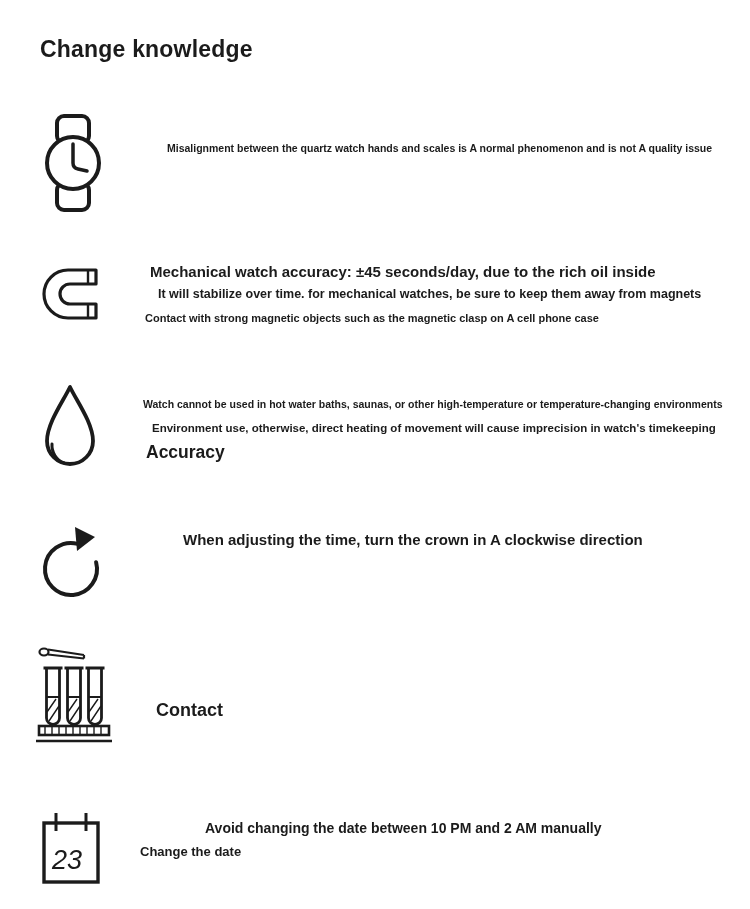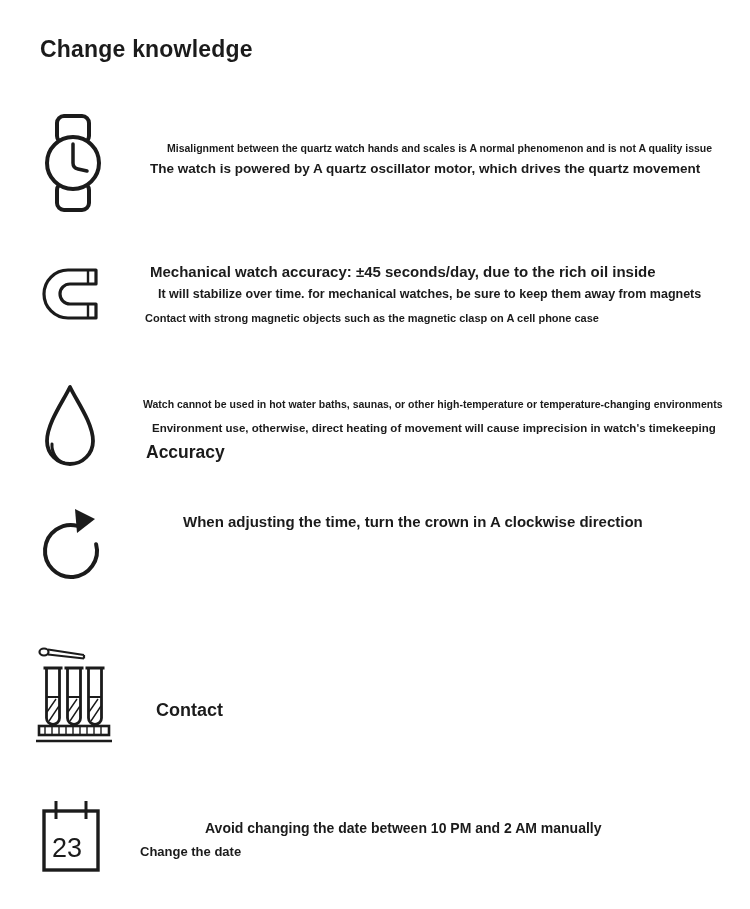--- a/index.html
+++ b/index.html
@@ -16,31 +16,31 @@
   }
   .section { position:absolute; left:0; width:648px; }
   .icon { position:absolute; display:block; }
   .icon svg { display:block; }
   .l { position:absolute; font-weight:700; white-space:nowrap; }
 
   
   .sec1 { top:110px; height:120px; }
   .sec2 { top:255px; height:90px;  }
   .sec3 { top:380px; height:110px; }
-  .sec4 { top:500px; height:100px; }
+  .sec4 { top:518px; height:100px; }
   .sec5 { top:640px; height:115px; }
   .sec6 { top:788px; height:95px;  }
 
   
   .sec1 .icon { left:42px; top:3px;  }
   .sec2 .icon { left:38px; top:10px; }
   .sec3 .icon { left:40px; top:3px;  }
   .sec4 .icon { left:38px; top:7px;  }
   .sec5 .icon { left:36px; top:2px;  }
-  .sec6 .icon { left:40px; top:10px;  }
+  .sec6 .icon { left:40px; top:22px;font-style:italic;  }
 
   
   .s1-l1 { left:167px; top:32px; font-size:10.5px; }
   .s1-l2 { left:150px; top:51px; font-size:13.5px; }
 
   .s2-l1 { left:150px; top:8px;  font-size:15px; }
   .s2-l2 { left:158px; top:32px; font-size:12.5px; }
   .s2-l3 { left:145px; top:57px; font-size:11px; }
 
   .s3-l1 { left:143px; top:18px; font-size:10.5px; }
@@ -67,21 +67,20 @@
   <section class="section sec1">
     <span class="icon">
       <svg width="62" height="100" viewBox="0 0 62 100" fill="none">
         <rect x="15" y="3" width="32" height="27" rx="7" stroke="#1b1b1b" stroke-width="4"></rect>
         <rect x="15" y="70" width="32" height="27" rx="7" stroke="#1b1b1b" stroke-width="4"></rect>
         <circle cx="31" cy="50" r="26" fill="#ffffff" stroke="#1b1b1b" stroke-width="4"></circle>
         <path d="M 31 31 L 31 50 Q 31 55 36 56 L 45 58" stroke="#1b1b1b" stroke-width="3.5" stroke-linecap="round" fill="none"></path>
       </svg>
     </span>
     <p class="l s1-l1">Misalignment between the quartz watch hands and scales is A normal phenomenon and is not A quality issue</p>
-    <p class="l s1-l2">The watch is powered by A quartz oscillator motor, which drives the quartz movement</p>
   </section>
 
   <section class="section sec2">
     <span class="icon">
       <svg width="64" height="60" viewBox="0 0 64 60" fill="none">
         <path d="M 58 5 H 30 A 24 24 0 0 0 30 53 H 58 V 39 H 32 A 10 10 0 0 1 32 19 H 58 Z" stroke="#1b1b1b" stroke-width="3.2" stroke-linejoin="round"></path>
         <line x1="50" y1="5" x2="50" y2="19" stroke="#1b1b1b" stroke-width="2.4"></line>
         <line x1="50" y1="39" x2="50" y2="53" stroke="#1b1b1b" stroke-width="2.4"></line>
       </svg>
     </span>

